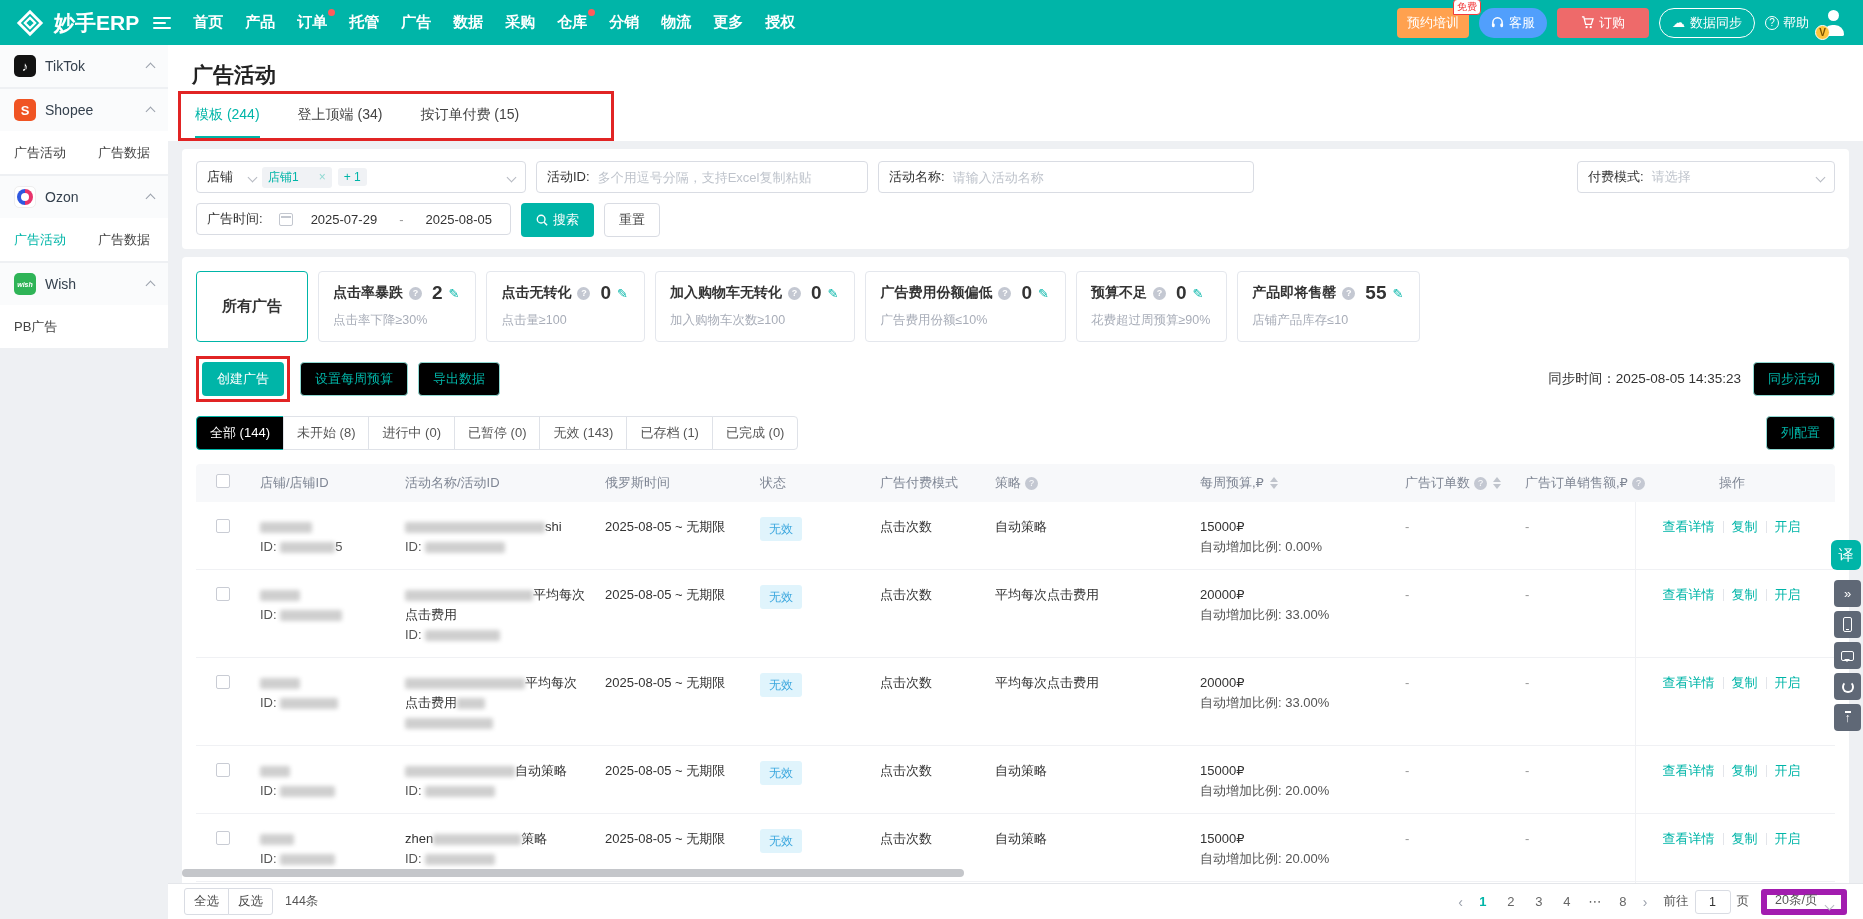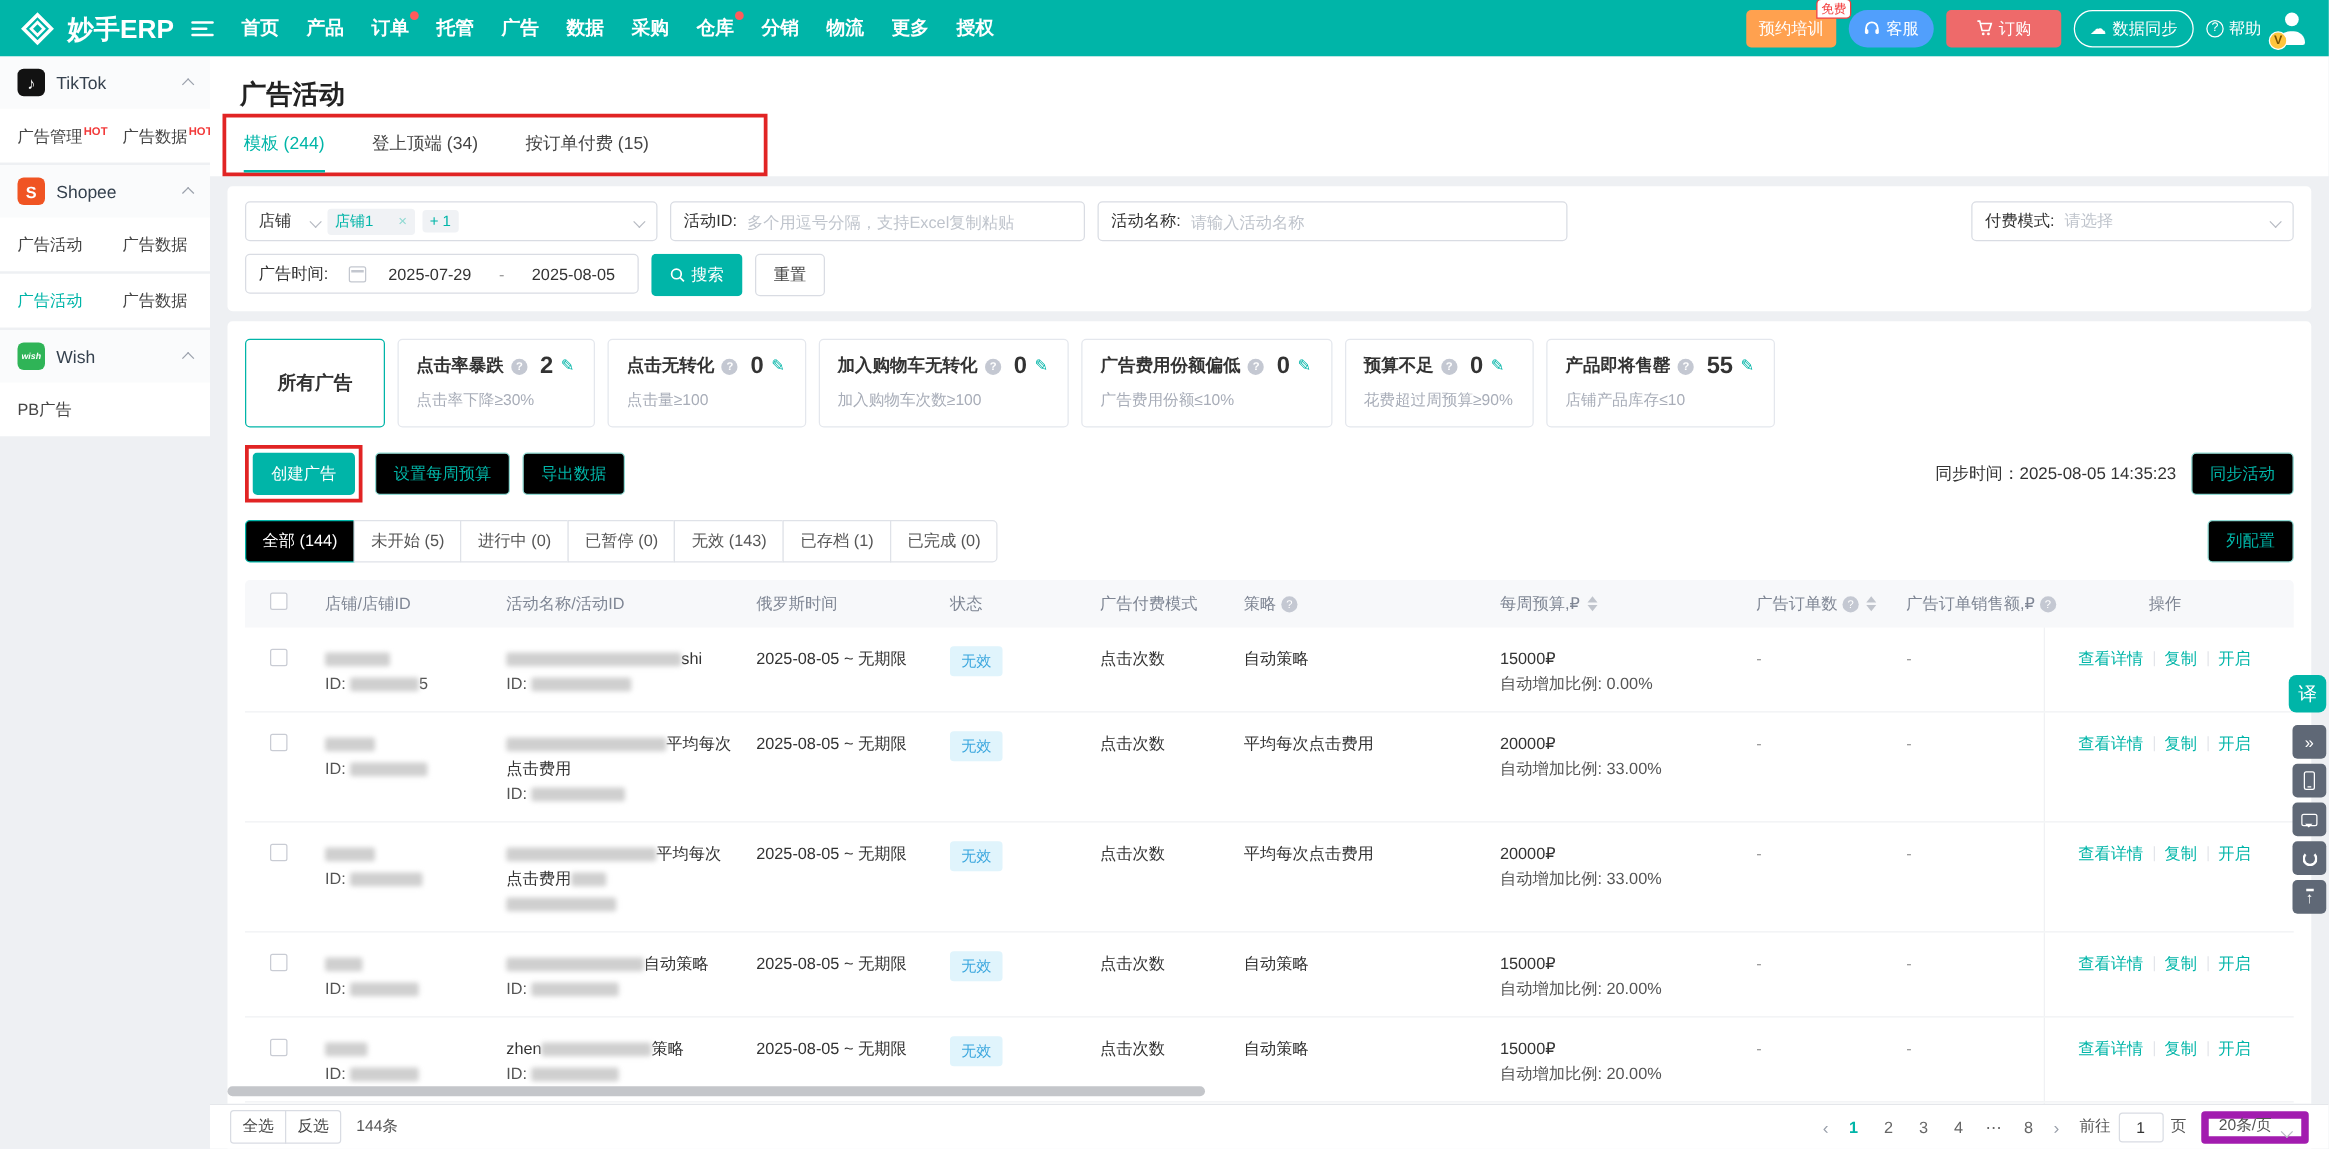--- a/index.html
+++ b/index.html
@@ -223,37 +223,40 @@
   </div>
 </div>
 
 <div class="sidebar">
   <div class="sgroup">
     <div class="sgroup-head">
       <span class="appicon ic-tiktok">♪</span>
       <span class="gname">TikTok</span>
       <span class="chev"></span>
     </div>
-    <div class="sitems">
-      <span class="sitem"><span>广告管理</span><sup>HOT</sup></span>
-      <span class="sitem"><span>广告数据</span><sup>HOT</sup></span>
-    </div>
   </div>
   <div class="sgroup">
     <div class="sgroup-head">
       <span class="appicon ic-shopee">S</span>
       <span class="gname">Shopee</span>
       <span class="chev"></span>
     </div>
     <div class="sitems">
       <span class="sitem">广告活动</span>
       <span class="sitem">广告数据</span>
     </div>
   </div>
   <div class="sgroup">
+    <div class="sgroup-head">
+      <span class="appicon ic-ozon">
+          <i></i>
+        </span>
+      <span class="gname">Ozon</span>
+      <span class="chev"></span>
+    </div>
     <div class="sitems">
       <span class="sitem active">广告活动</span>
       <span class="sitem">广告数据</span>
     </div>
   </div>
   <div class="sgroup">
     <div class="sgroup-head">
       <span class="appicon ic-wish">wish</span>
       <span class="gname">Wish</span>
       <span class="chev"></span>
@@ -391,21 +394,21 @@
       <button class="btn btn-ghost">导出数据</button>
       <div class="sync-info">
         <span><span>同步时间：</span><span>2025-08-05 14:35:23</span></span>
         <button class="btn btn-ghost">同步活动</button>
       </div>
     </div>
 
     <div class="stabs-row">
       <div class="stabs">
         <span class="stab active">全部 (144)</span>
-        <span class="stab">未开始 (5)</span>
+        <span class="stab">未开始 (8)</span>
         <span class="stab">进行中 (0)</span>
         <span class="stab">已暂停 (0)</span>
         <span class="stab">无效 (143)</span>
         <span class="stab">已存档 (1)</span>
         <span class="stab">已完成 (0)</span>
       </div>
       <button class="btn btn-ghost colcfg">列配置</button>
     </div>
 
     <div class="table">

